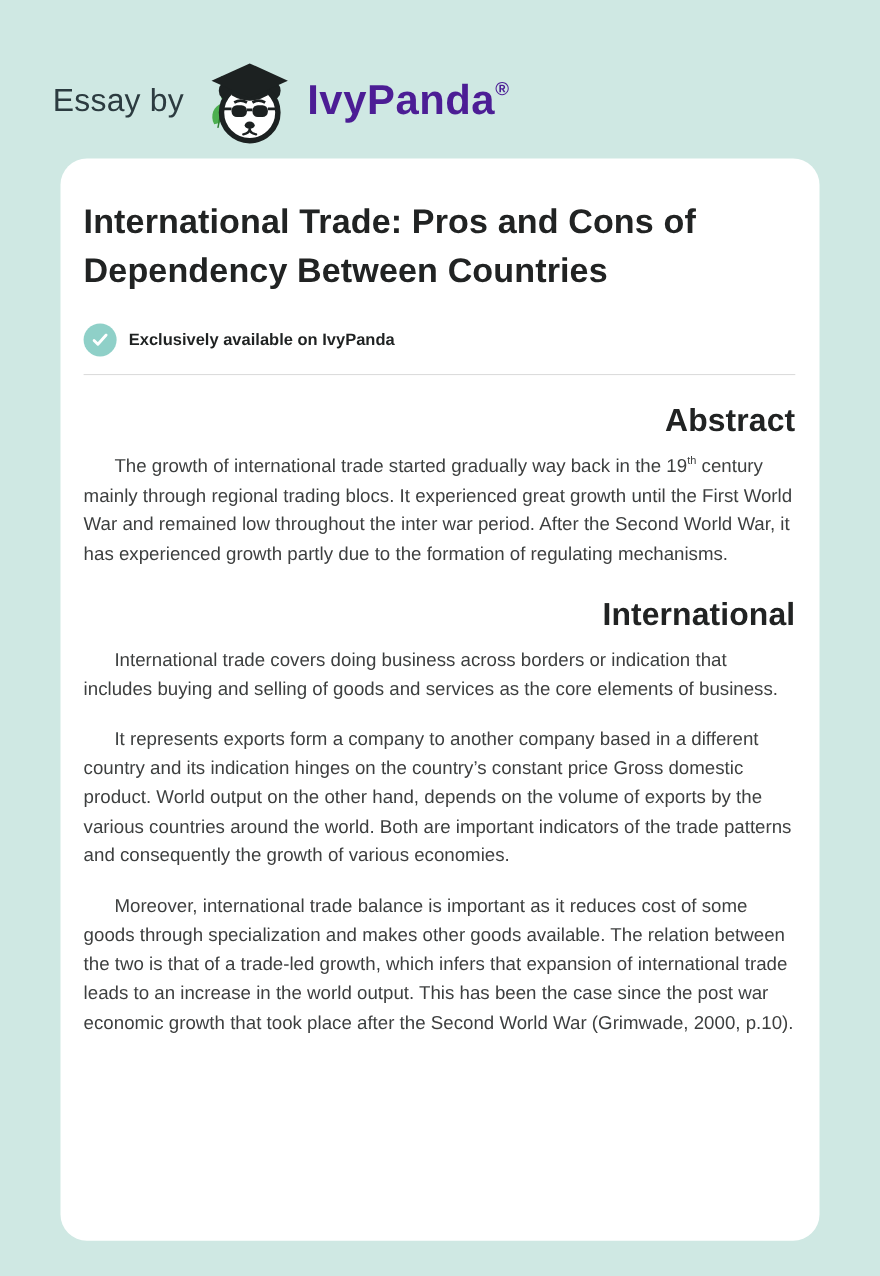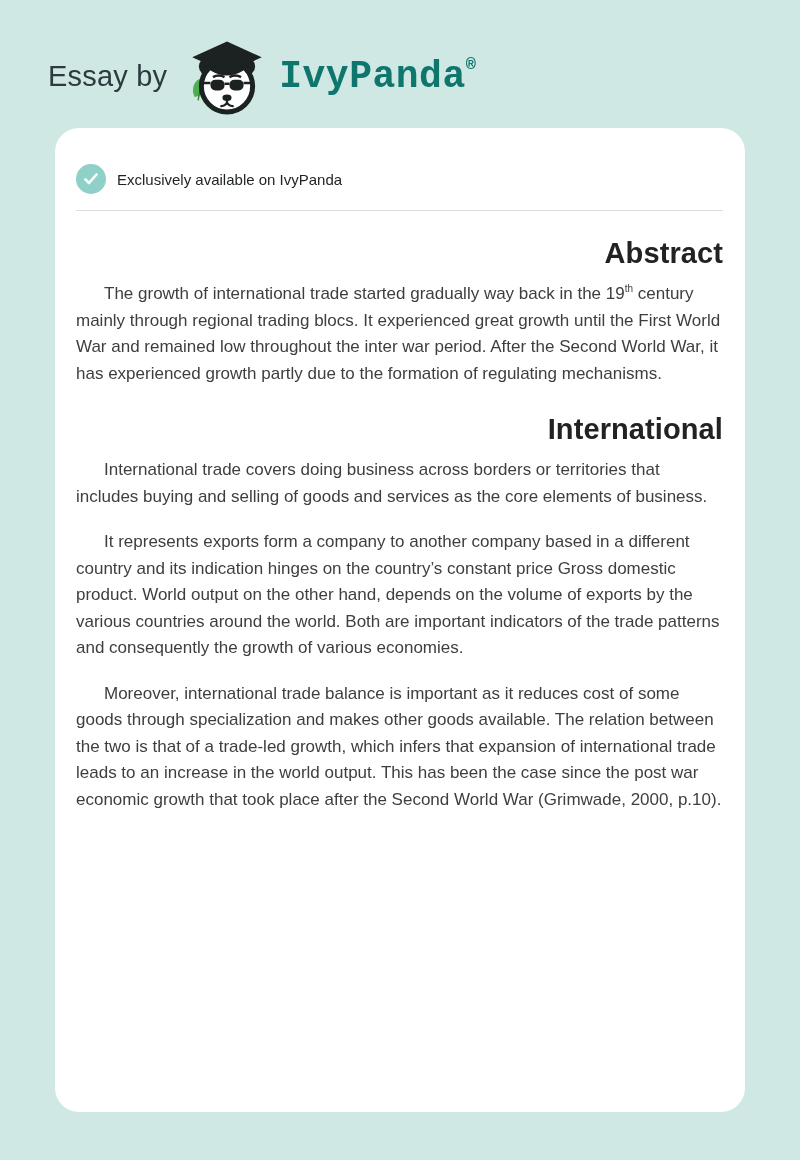--- a/index.html
+++ b/index.html
@@ -10,42 +10,42 @@
     width: 800px;
     height: 1160px;
     background: #cfe8e3;
     font-family: "Liberation Sans", sans-serif;
     -webkit-font-smoothing: antialiased;
   }
   
   .site-header {
     display: flex;
     align-items: center;
-    padding: 34px 0 0 48px;
+    padding: 50px 0 0 48px;
     height: 84px;
     box-sizing: content-box;
   }
   .essay-by {
     font-size: 29px;
     color: #2c3b40;
     letter-spacing: 0.2px;
     margin-right: 18px;
   }
   .logo-mark {
     width: 84px;
     height: 86px;
     margin-right: 10px;
     position: relative;
     top: 2px;
   }
   .brand-name {
-    font-family: Liberation Mono, monospace;
+    font-family: Liberation Sans, sans-serif;
     font-weight: bold;
     font-size: 38px;
-    color: #0f766e;
+    color: #4c1d95;
     letter-spacing: 0.5px;
   }
   .brand-name sup {
     font-size: 17px;
     font-weight: bold;
     position: relative;
     top: -4px;
   }
   
   .card {
@@ -79,21 +79,21 @@
     justify-content: center;
     margin-right: 11px;
     flex: 0 0 auto;
   }
   .check-circle svg {
     width: 14px;
     height: 12px;
   }
   .badge-label {
     font-size: 15px;
-    font-weight: normal;
+    font-weight: bold;
     color: #1f2222;
   }
   .divider {
     border: none;
     border-top: 1px solid #dcdcdc;
     margin: 0;
   }
   .section-heading {
     font-size: 29px;
     font-weight: bold;
@@ -147,33 +147,34 @@
     <path d="M21 58 L30 58 M70 58 L79 58" stroke="#1c2121" stroke-width="3"></path>
 
     <ellipse cx="50" cy="76" rx="5.5" ry="4" fill="#1c2121"></ellipse>
     <path d="M50 80 Q50 85 43 86 M50 80 Q50 85 57 86" stroke="#1c2121" stroke-width="2.6" fill="none" stroke-linecap="round"></path>
   </svg>
 
   <span class="brand-name"><span>IvyPanda</span><sup>®</sup></span>
 </header>
 
 <main class="card">
+  <h1 class="essay-title">International Trade: Pros and Cons of Dependency Between Countries</h1>
 
   <div class="badge">
     <span class="check-circle">
       <svg viewBox="0 0 14 12" aria-hidden="true">
         <path d="M1.5 6.5 L5 10 L12.5 1.5" stroke="#ffffff" stroke-width="2.6" fill="none" stroke-linecap="round" stroke-linejoin="round"></path>
       </svg>
     </span>
     <span class="badge-label">Exclusively available on IvyPanda</span>
   </div>
 
   <hr class="divider">
 
   <div id="sections">
       <h2 class="section-heading">Abstract</h2>
       <p class="body-paragraph">The growth of international trade started gradually way back in the 19<sup>th</sup> century mainly through regional trading blocs. It experienced great growth until the First World War and remained low throughout the inter war period. After the Second World War, it has experienced growth partly due to the formation of regulating mechanisms.</p>
       <h2 class="section-heading">International</h2>
-      <p class="body-paragraph">International trade covers doing business across borders or territories that includes buying and selling of goods and services as the core elements of business.</p>
+      <p class="body-paragraph">International trade covers doing business across borders or indication that includes buying and selling of goods and services as the core elements of business.</p>
       <p class="body-paragraph">It represents exports form a company to another company based in a different country and its indication hinges on the country’s constant price Gross domestic product. World output on the other hand, depends on the volume of exports by the various countries around the world. Both are important indicators of the trade patterns and consequently the growth of various economies.</p>
       <p class="body-paragraph">Moreover, international trade balance is important as it reduces cost of some goods through specialization and makes other goods available. The relation between the two is that of a trade-led growth, which infers that expansion of international trade leads to an increase in the world output. This has been the case since the post war economic growth that took place after the Second World War (Grimwade, 2000, p.10).</p>
     </div>
 </main>
 
 </body></html>

